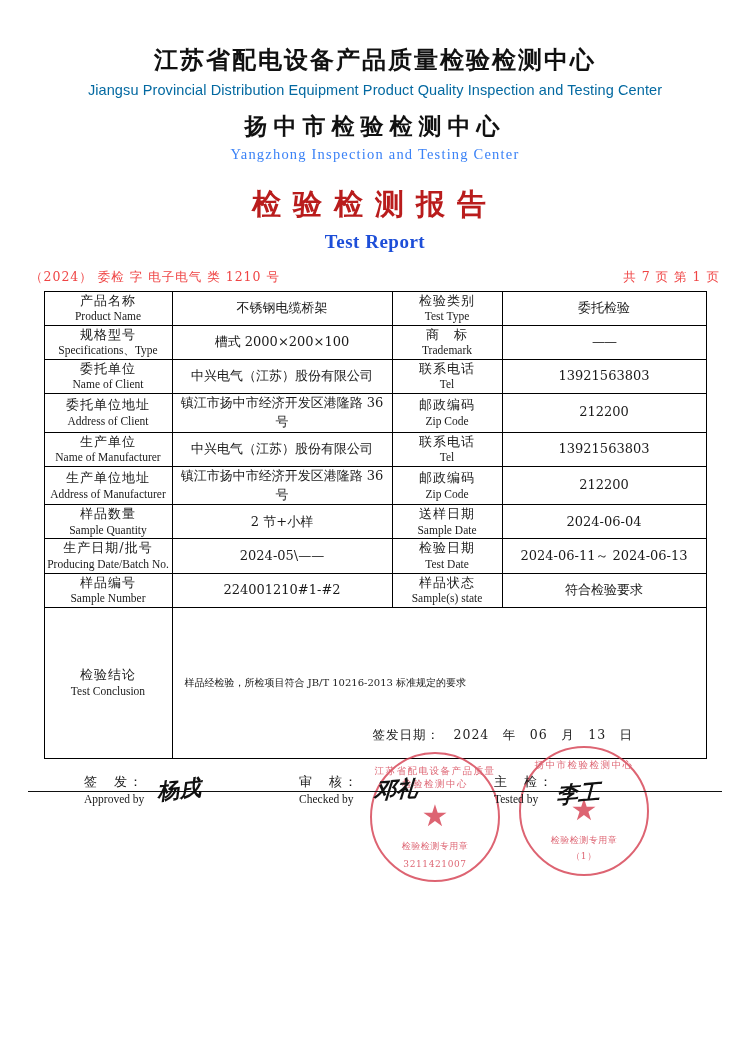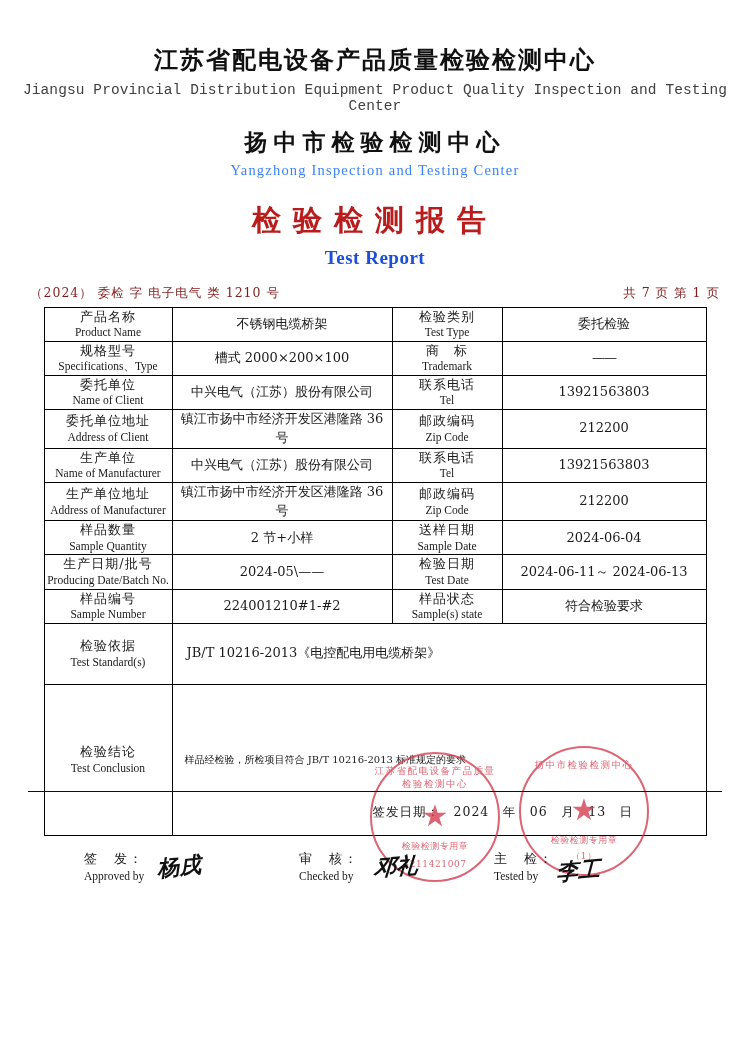--- a/index.html
+++ b/index.html
@@ -30,23 +30,23 @@
   }
   .org-cn {
     font-family: "DejaVu Serif", serif;
     font-size: 24px;
     font-weight: bold;
     letter-spacing: 2px;
     color: #111;
     line-height: 1.2;
   }
   .org-en {
-    font-family: Liberation Mono, monospace;
+    font-family: Liberation Sans, sans-serif;
     font-size: 14.5px;
-    color: #404040;
+    color: #0369a1;
     margin-top: 7px;
     letter-spacing: 0.1px;
   }
   .center-cn {
     font-family: "DejaVu Serif", serif;
     font-size: 23px;
     font-weight: bold;
     letter-spacing: 6px;
     margin-top: 13px;
     color: #111;
@@ -76,21 +76,21 @@
   }
 
   
   .meta-row {
     margin: 16px 30px 5px 30px;
     display: flex;
     justify-content: space-between;
     align-items: flex-end;
     font-size: 12.5px;
     font-family: "DejaVu Serif", serif;
-    color: #7f1d1d;
+    color: #ef4444;
   }
   .meta-left { letter-spacing: 1px; }
   .meta-right { letter-spacing: 1px; }
 
   
   table.main {
     border-collapse: collapse;
     width: 662px;
     margin: 0 auto;
     table-layout: fixed;
@@ -385,27 +385,20 @@
           <span class="en">Sample Number</span>
         </td>
         <td class="val">224001210#1-#2</td>
         <td class="lbl">
           <span class="cn">样品状态</span>
           <span class="en">Sample(s) state</span>
         </td>
         <td class="val">符合检验要求</td>
       </tr>
 
-      <tr>
-        <td class="lbl std-cell">
-          <span class="cn">检验依据</span>
-          <span class="en">Test Standard(s)</span>
-        </td>
-        <td class="val left" colspan="3">JB/T 10216-2013《电控配电用电缆桥架》</td>
-      </tr>
 
       <tr>
         <td class="lbl concl-cell">
           <span class="cn">检验结论</span>
           <span class="en">Test Conclusion</span>
         </td>
         <td class="concl-cell" colspan="3">
           <div class="concl-text">样品经检验，所检项目符合 JB/T 10216-2013 标准规定的要求</div>
           <div class="issue-line">签发日期：　2024　年　06　月　13　日</div>
         </td>

